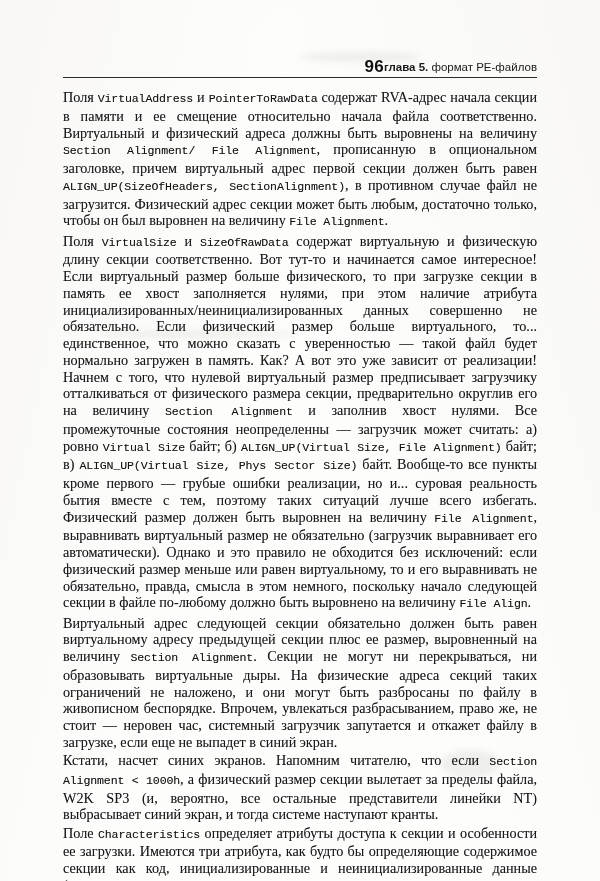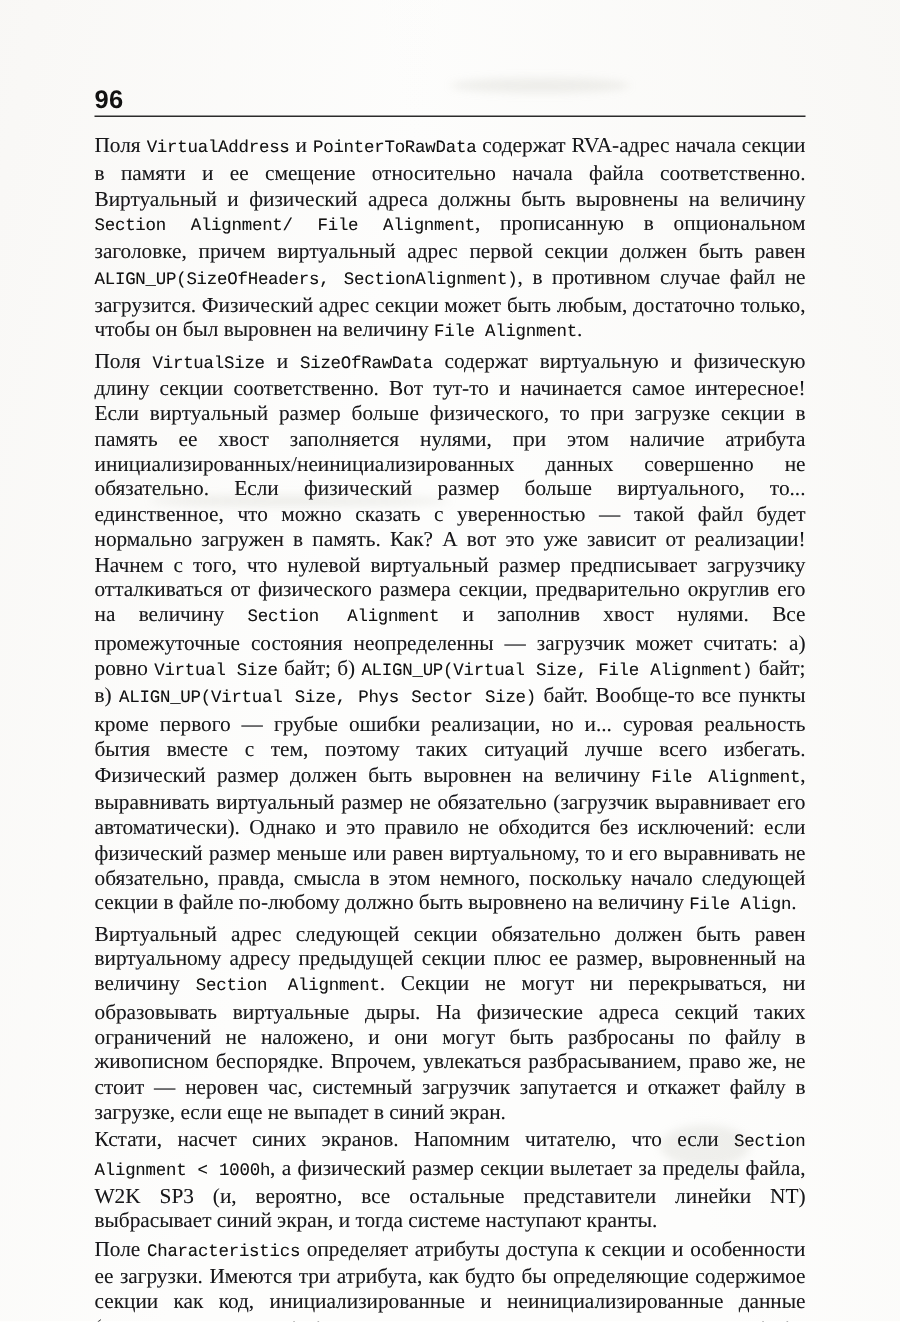--- a/index.html
+++ b/index.html
@@ -37,21 +37,21 @@
     top: 0;
     width: 474px;
   }
   
   .runhead {
     position: relative;
     height: 30px;
     margin-top: 45px;
     display: flex;
     align-items: flex-end;
-    justify-content: flex-start;
+    justify-content: flex-end;
   }
   .folio {
     font-family: "Liberation Sans", sans-serif;
     font-weight: bold;
     font-size: 17px;
     line-height: 17px;
     letter-spacing: 0.2px;
     color: #111;
   }
   .runhead-title {
@@ -113,20 +113,21 @@
   <div class="paper-tint"></div>
 
   <div class="smudge" style="left:300px; top:52px; width:120px; height:10px;"></div>
   <div class="smudge" style="left:440px; top:750px; width:60px; height:28px;"></div>
   <div class="smudge" style="left:100px; top:330px; width:200px; height:8px;"></div>
 
   <div class="content">
 
     <div class="runhead">
       <div class="folio">96</div>
+      <div class="runhead-title"><b>глава 5.</b><span> формат PE-файлов</span></div>
       <div class="rule"></div>
     </div>
 
     <div class="body" id="body-text">
         <p class="para">Поля <code>VirtualAddress</code> и <code>PointerToRawData</code> содержат RVA-адрес начала секции в памяти и ее смещение относительно начала файла соответственно. Виртуальный и физический адреса должны быть выровнены на величину <code>Section Alignment/ File Alignment</code>, прописанную в опциональном заголовке, причем виртуальный адрес первой секции должен быть равен <code>ALIGN_UP(SizeOfHeaders, SectionAlignment)</code>, в противном случае файл не загрузится. Физический адрес секции может быть любым, достаточно только, чтобы он был выровнен на величину <code>File Alignment</code>.</p>
         <p class="para">Поля <code>VirtualSize</code> и <code>SizeOfRawData</code> содержат виртуальную и физическую длину секции соответственно. Вот тут-то и начинается самое интересное! Если виртуальный размер больше физического, то при загрузке секции в память ее хвост заполняется нулями, при этом наличие атрибута инициализированных/неинициализированных данных совершенно не обязательно. Если физический размер больше виртуального, то... единственное, что можно сказать с уверенностью — такой файл будет нормально загружен в память. Как? А вот это уже зависит от реализации! Начнем с того, что нулевой виртуальный размер предписывает загрузчику отталкиваться от физического размера секции, предварительно округлив его на величину <code>Section Alignment</code> и заполнив хвост нулями. Все промежуточные состояния неопределенны — загрузчик может считать: а) ровно <code>Virtual Size</code> байт; б) <code>ALIGN_UP(Virtual Size, File Alignment)</code> байт; в) <code>ALIGN_UP(Virtual Size, Phys Sector Size)</code> байт. Вообще-то все пункты кроме первого — грубые ошибки реализации, но и... суровая реальность бытия вместе с тем, поэтому таких ситуаций лучше всего избегать. Физический размер должен быть выровнен на величину <code>File Alignment</code>, выравнивать виртуальный размер не обязательно (загрузчик выравнивает его автоматически). Однако и это правило не обходится без исключений: если физический размер меньше или равен виртуальному, то и его выравнивать не обязательно, правда, смысла в этом немного, поскольку начало следующей секции в файле по-любому должно быть выровнено на величину <code>File Align</code>.</p>
         <p class="para">Виртуальный адрес следующей секции обязательно должен быть равен виртуальному адресу предыдущей секции плюс ее размер, выровненный на величину <code>Section Alignment</code>. Секции не могут ни перекрываться, ни образовывать виртуальные дыры. На физические адреса секций таких ограничений не наложено, и они могут быть разбросаны по файлу в живописном беспорядке. Впрочем, увлекаться разбрасыванием, право же, не стоит — неровен час, системный загрузчик запутается и откажет файлу в загрузке, если еще не выпадет в синий экран.</p>
         <p class="para">Кстати, насчет синих экранов. Напомним читателю, что если <code>Section Alignment &lt; 1000h</code>, а физический размер секции вылетает за пределы файла, W2K SP3 (и, вероятно, все остальные представители линейки NT) выбрасывает синий экран, и тогда системе наступают кранты.</p>
         <p class="para">Поле <code>Characteristics</code> определяет атрибуты доступа к секции и особенности ее загрузки. Имеются три атрибута, как будто бы определяющие содержимое секции как код, инициализированные и неинициализированные данные (<code>IMAGE_SCN_CNT_CODE/20h, IMAGE_SCN_CNT_INITIALIZED_DATA/40h, IMAGE_SCN_CNT_UNINITIALIZED_DATA/80h</code> соответственно). Однако системный загрузчик игнори-</p>
       </div>

